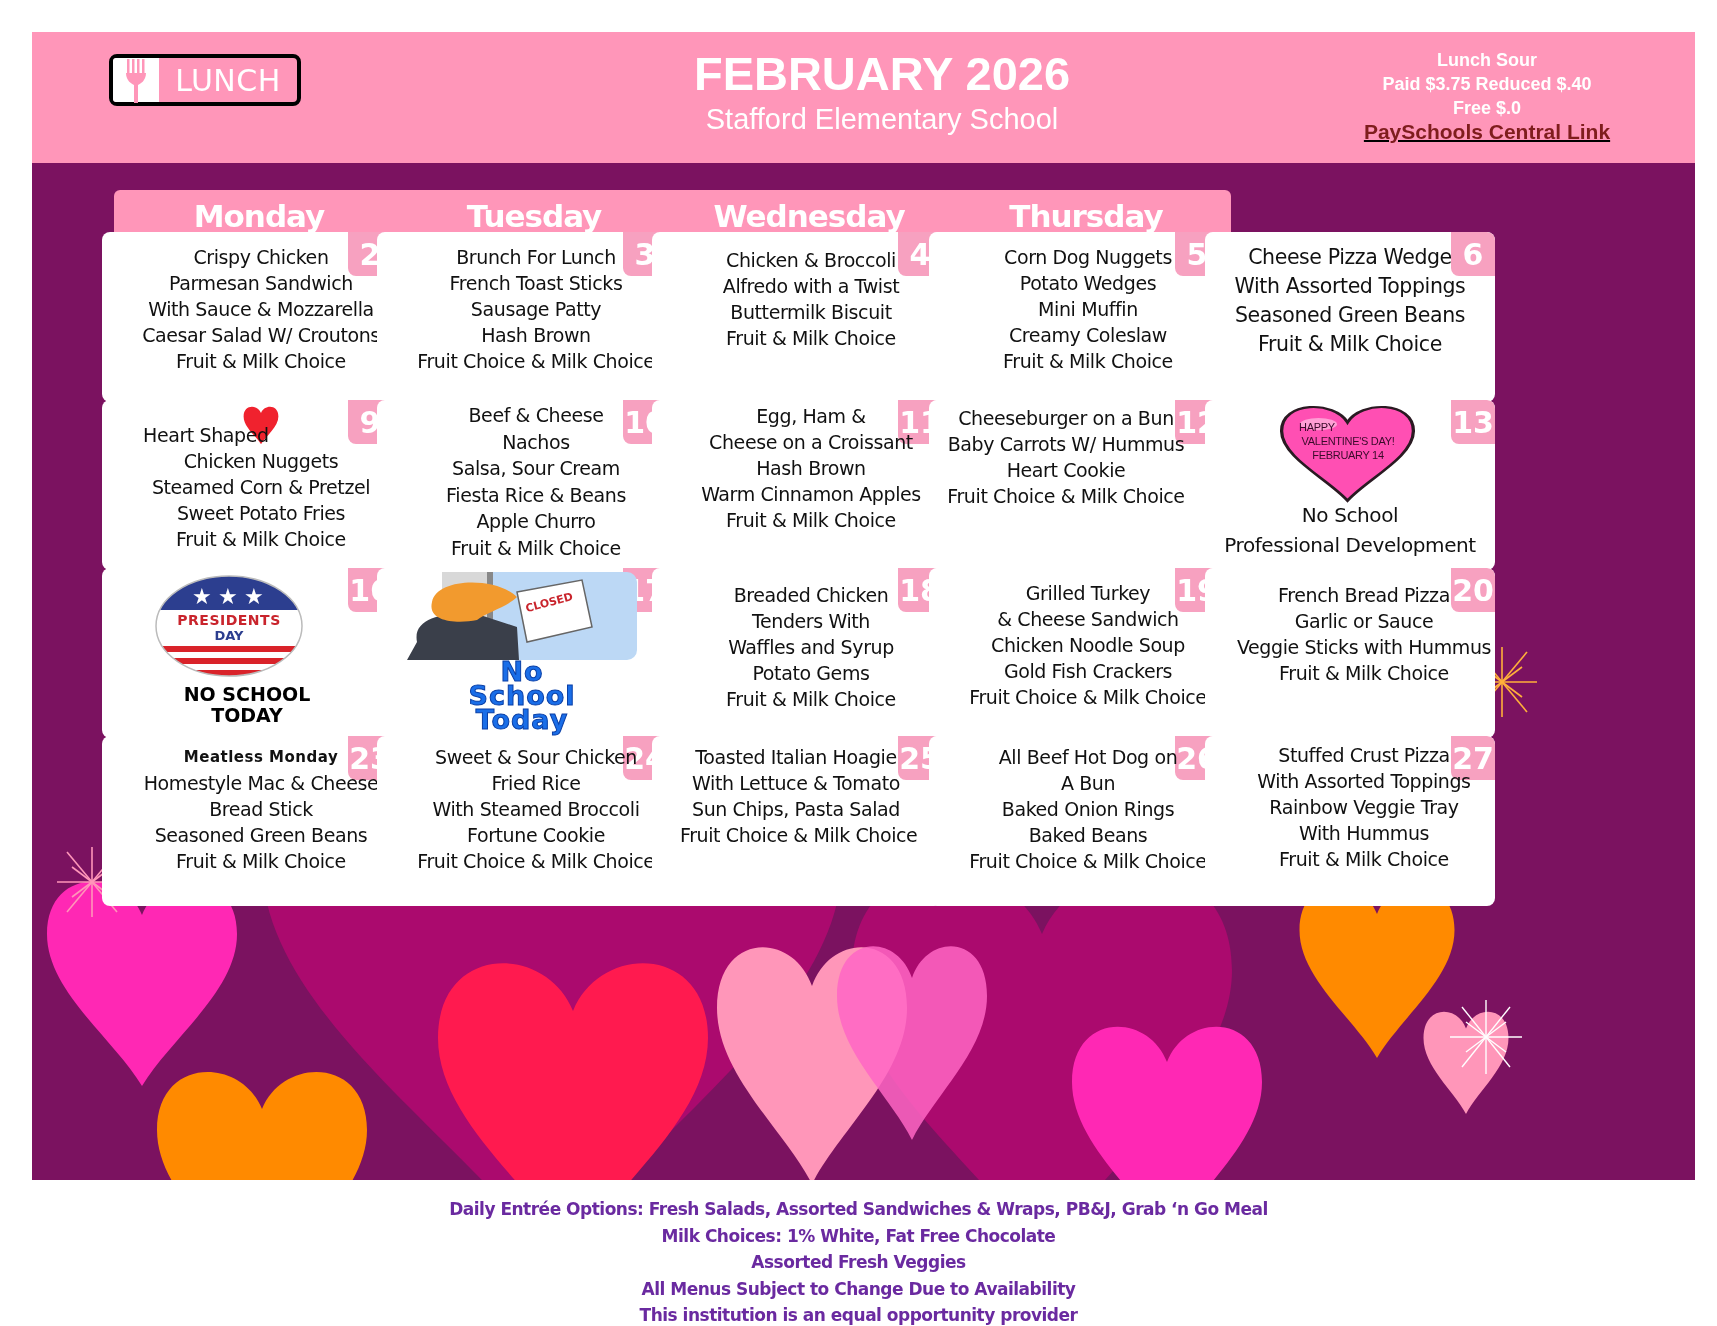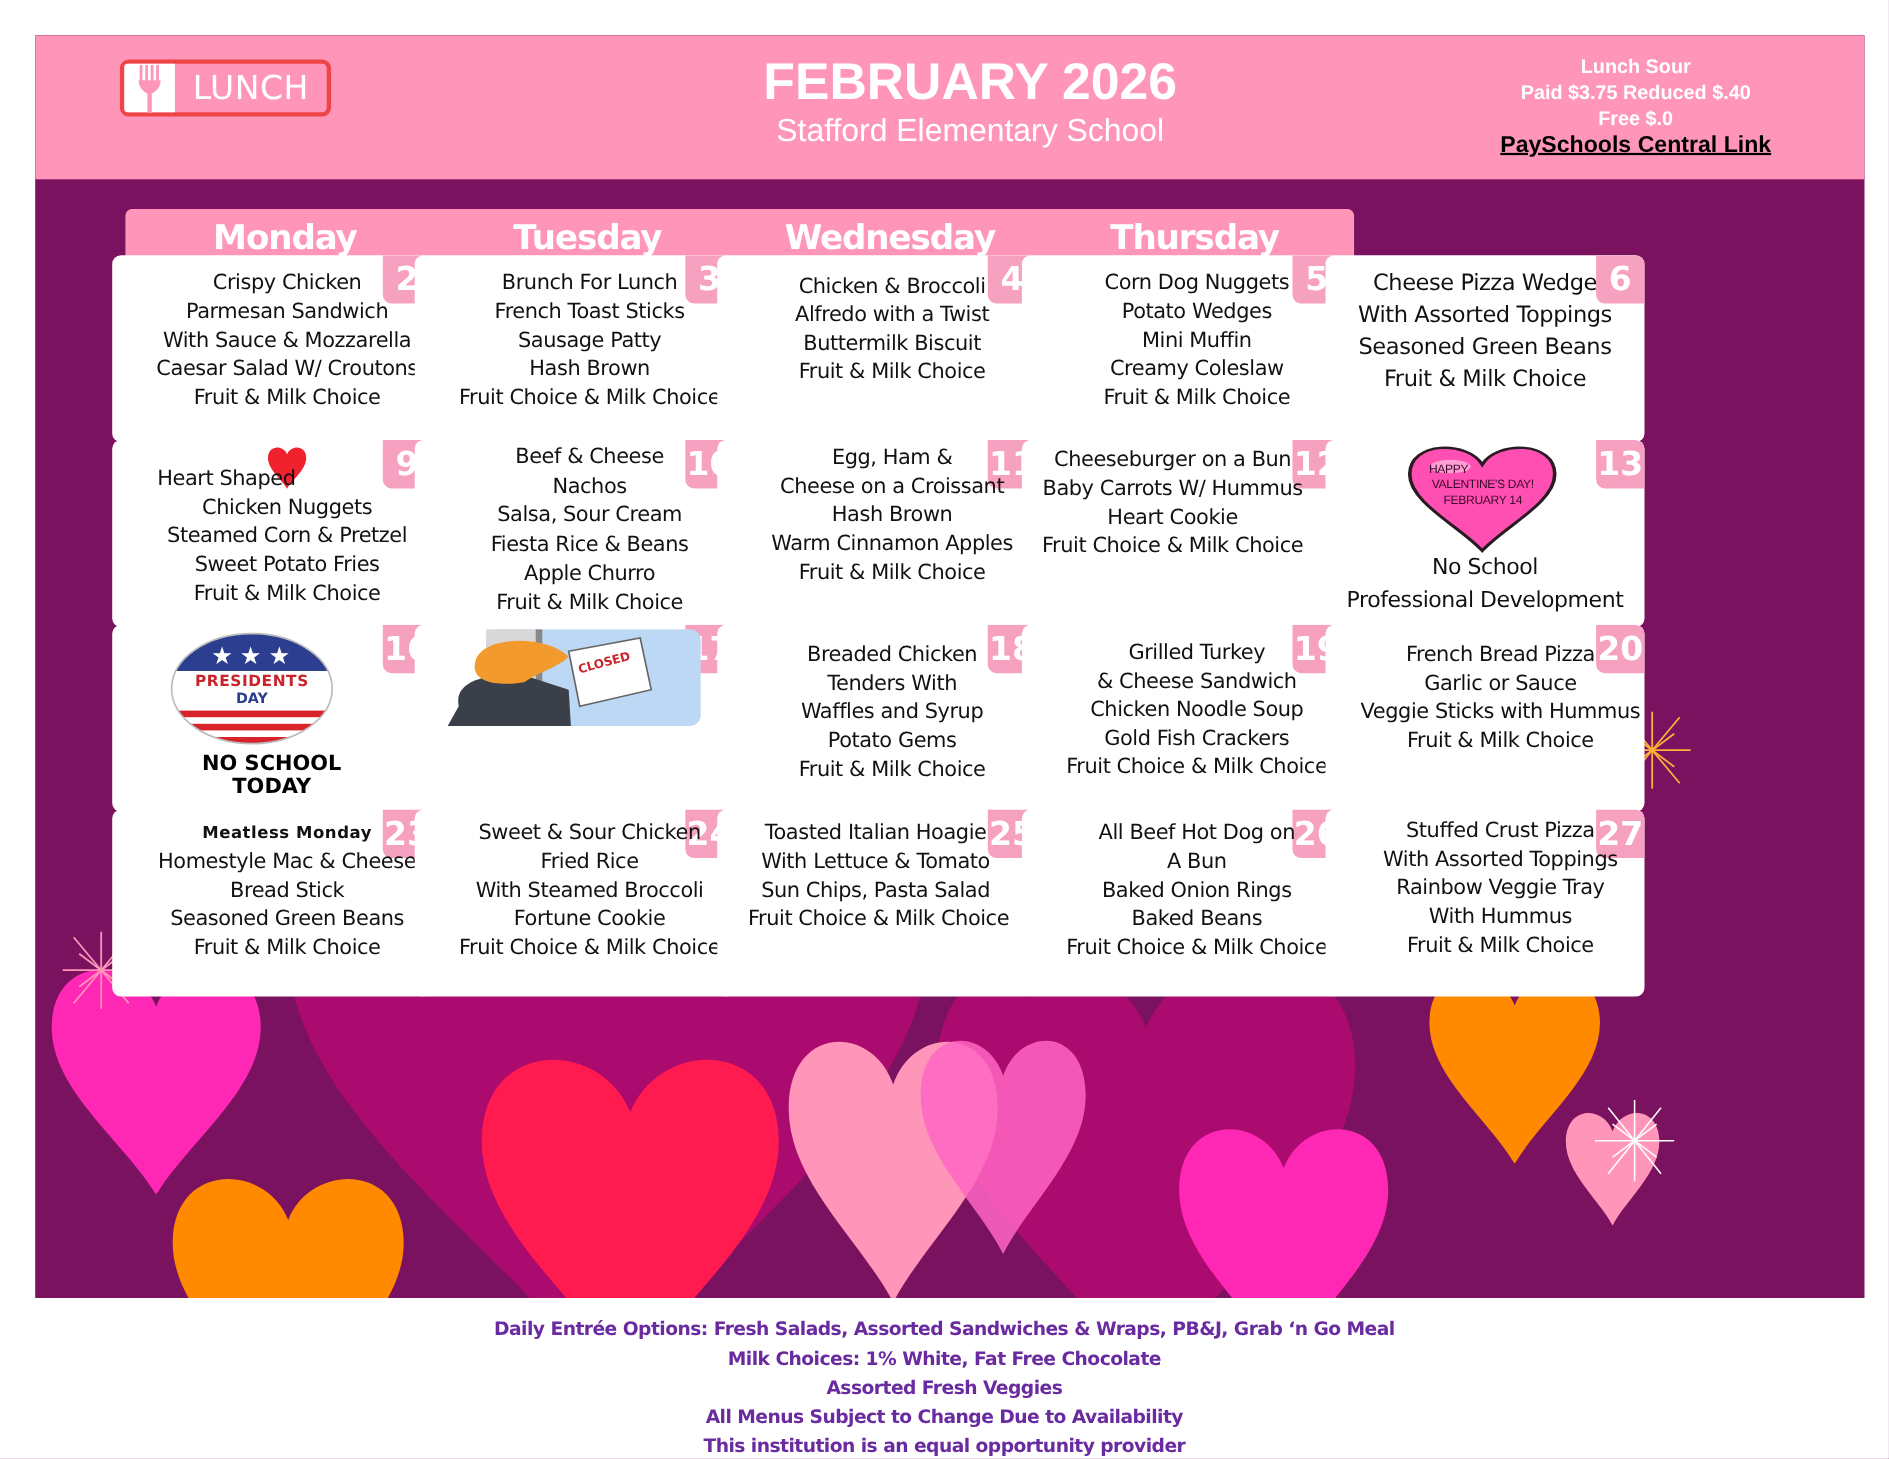--- a/index.html
+++ b/index.html
@@ -2,30 +2,30 @@
 <html><head>
 <meta charset="utf-8">
 <style>
   * { box-sizing: border-box; margin: 0; padding: 0; }
   html, body { width: 1717px; height: 1326px; background: #ffffff; overflow: hidden; }
   body { position: relative; font-family: "Liberation Sans", sans-serif; }
 
   .panel { position: absolute; left: 32px; top: 32px; width: 1663px; height: 1148px; background: #7B1260; overflow: hidden; }
   .header { position: absolute; left: 0; top: 0; width: 1663px; height: 131px; background: #FF96B9; }
 
-  .logo { position: absolute; left: 77px; top: 22px; width: 192px; height: 52px; border: 4px solid #ef4444; border-radius: 8px; display: flex; align-items: stretch; }
+  .logo { position: absolute; left: 77px; top: 22px; width: 192px; height: 52px; border: 4px solid #000000; border-radius: 8px; display: flex; align-items: stretch; }
   .logo-fork { width: 46px; background: #fff; display: flex; align-items: center; justify-content: center; border-radius: 3px 0 0 3px; }
   .logo-text { flex: 1; display: flex; align-items: center; justify-content: center; color: #fff; font-size: 30px; letter-spacing: 0.5px; font-family: "DejaVu Sans", sans-serif; }
 
   .title-block { position: absolute; left: 500px; top: 15px; width: 700px; text-align: center; color: #fff; }
   .title { font-weight: bold; font-size: 47px; line-height: 54px; }
   .subtitle { font-size: 29px; line-height: 36px; }
 
   .price { position: absolute; left: 1290px; top: 16px; width: 330px; text-align: center; color: #fff; font-weight: bold; font-size: 18px; line-height: 24px; }
-  .price a { color: #000000; font-size: 21px; text-decoration: underline; text-decoration-color: #000; text-decoration-thickness: 2px; }
+  .price a { color: #7f1d1d; font-size: 21px; text-decoration: underline; text-decoration-color: #000; text-decoration-thickness: 2px; }
 
   .bg { position: absolute; inset: 0; }
 
   .dayhead { position: absolute; top: 158px; width: 290px; height: 51px; background: #FF96B9; border-radius: 6px; color: #fff; font-size: 31px; font-weight: bold; font-family: "DejaVu Sans", sans-serif; letter-spacing: -1px; display: flex; align-items: center; justify-content: center; margin-left: 12px; }
 
   .card { position: absolute; width: 290px; height: 170px; background: #fff; border-radius: 8px; overflow: hidden; }
   .daynum { position: absolute; right: 0; top: 0; width: 44px; height: 44px; background: #F7A1C0; color: #fff; font-weight: bold; font-size: 30px; font-family: "DejaVu Sans", sans-serif; display: flex; align-items: center; justify-content: center; border-radius: 0 8px 0 8px; }
   .lines { position: absolute; left: 0; top: 12px; width: 100%; text-align: center; color: #111; font-size: 19px; line-height: 29px; font-family: "DejaVu Sans", sans-serif; letter-spacing: -0.4px; }
   .lines.tight { line-height: 26px; padding-left: 28px; }
   .lines .line { display: block; white-space: nowrap; }
@@ -271,20 +271,25 @@
       <svg width="240" height="92" viewBox="0 0 240 92" style="position:absolute;left:0;top:0">
         <rect x="35" y="0" width="195" height="88" rx="10" fill="#BCD8F5"></rect>
         <rect x="35" y="0" width="48" height="88" fill="#D8D8D8"></rect>
         <rect x="80" y="0" width="6" height="88" fill="#888"></rect>
         <path d="M10,70 C5,45 40,40 70,42 L110,55 L112,88 L0,88 Z" fill="#3A3F4A"></path>
         <path d="M25,30 C30,5 90,5 110,25 C100,35 80,40 70,48 C50,52 20,50 25,30 Z" fill="#F29A2E"></path>
         <path d="M110,20 L175,8 L185,55 L120,70 Z" fill="#ffffff" stroke="#666" stroke-width="1.5"></path>
       </svg>
       <div style="position:absolute;left:118px;top:24px;transform:rotate(-15deg);color:#C9242C;font-weight:bold;font-size:11px;font-family:'DejaVu Sans',sans-serif">CLOSED</div>
     </div>
+    <div style="position:absolute;left:0;top:92px;width:100%;text-align:center;color:#1A6EE8;font-weight:bold;font-size:27px;line-height:24px;font-family:'DejaVu Sans',sans-serif;letter-spacing:1px;-webkit-text-stroke:1px #0A3FA6">
+      <div>No</div>
+      <div>School</div>
+      <div>Today</div>
+    </div>
   </div>
   <div class="card" style="left:620px;top:536px">
     <div class="daynum">18</div>
     <div class="lines tight" style="top:14px">
       <span class="line">Breaded Chicken</span>
       <span class="line">Tenders With</span>
       <span class="line">Waffles and Syrup</span>
       <span class="line">Potato Gems</span>
       <span class="line">Fruit &amp; Milk Choice</span>
     </div>

